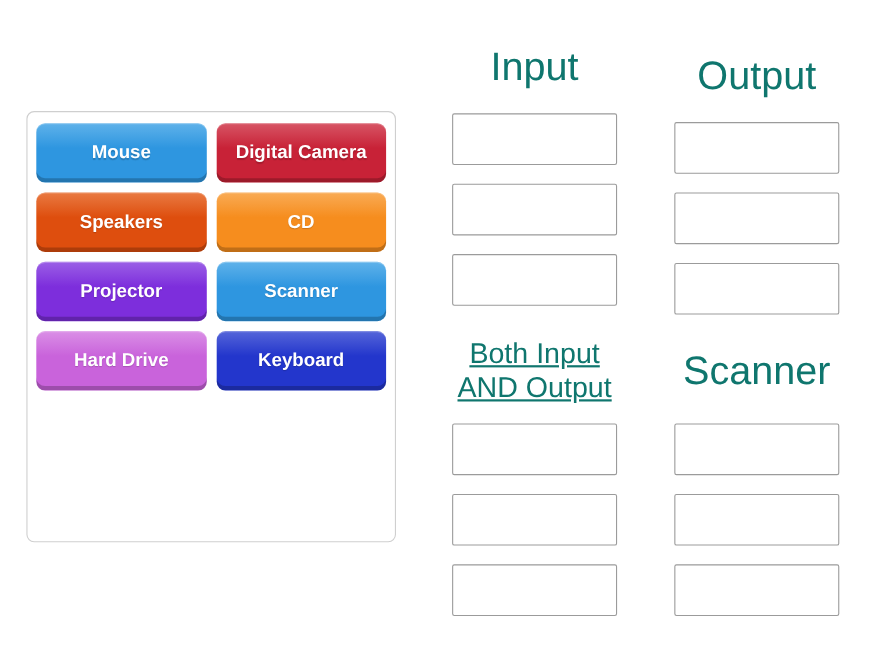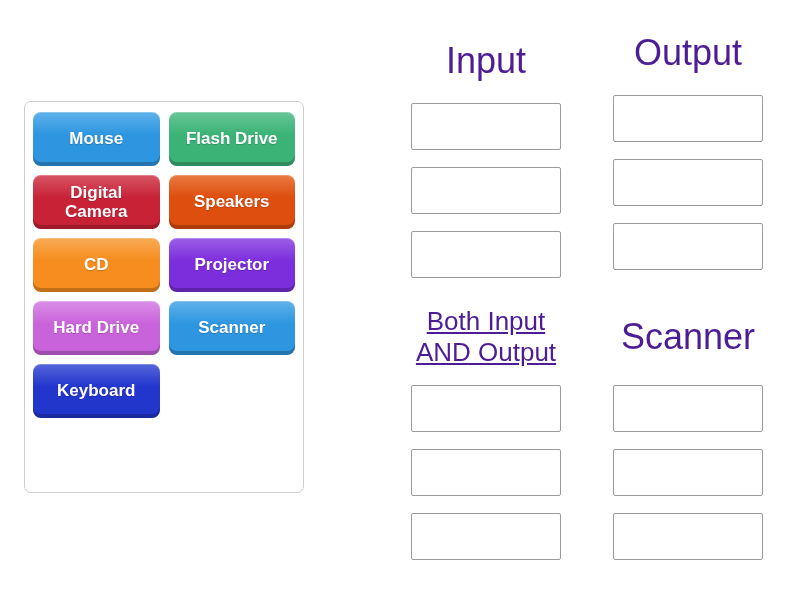--- a/index.html
+++ b/index.html
@@ -2,68 +2,67 @@
 <html><head>
 <meta charset="utf-8">
 <style>
   html,body{margin:0;padding:0;background:#fff;}
   #stage{
     position:relative;width:800px;height:600px;background:#fff;overflow:hidden;
     font-family:"Liberation Sans","DejaVu Sans",sans-serif;
   }
   
   #tray{
-    position:absolute;left:24px;top:101px;width:280px;height:392px;
+    position:absolute;left:24px;top:101px;width:336px;height:392px;
     box-sizing:border-box;border:1px solid #cfcfcf;border-radius:7px;background:#fff;
     display:grid;grid-template-columns:1fr 1fr;grid-auto-rows:54px;
     gap:9px;padding:10px 8px;
   }
   .tile{
     display:flex;align-items:center;justify-content:center;text-align:center;
     box-sizing:border-box;padding:0 14px;border-radius:8px;
     color:#fff;font-weight:bold;font-size:17px;line-height:1.12;
     background:linear-gradient(to bottom,var(--light) 0%,var(--base) 42%,var(--base) 100%);
     box-shadow:inset 0 -4px 0 rgba(0,0,0,0.22), inset 0 1px 0 rgba(255,255,255,0.25);
     text-shadow:0 1px 1px rgba(0,0,0,0.18);
     cursor:grab;user-select:none;
   }
   
   .cat{position:absolute;width:220px;display:flex;flex-direction:column;align-items:center;}
   .cat .hdr{
     height:62px;display:flex;flex-direction:column;align-items:center;justify-content:center;
-    color:#4c1d95;text-align:center;white-space:nowrap;
+    color:#0f766e;text-align:center;white-space:nowrap;
   }
   .cat .hdr .ln{font-size:36px;line-height:42px;}
   .cat.small .hdr .ln{font-size:26px;line-height:31px;text-decoration:underline;}
   .cat .slots{display:flex;flex-direction:column;gap:17px;}
   .cat.top .slots{margin-top:11px;}
   .cat.bottom .slots{margin-top:17px;}
   .slot{
     width:150px;height:47px;box-sizing:border-box;background:#fff;
     border:1px solid #9b9b9b;border-radius:2px;
   }
   #cat-input{left:376px;top:30px;}
-  #cat-output{left:578px;top:22px;}
+  #cat-output{left:578px;top:38px;}
   #cat-both{left:376px;top:306px;}
   #cat-storage{left:578px;top:306px;}
 </style>
 </head>
 <body>
 
 <div id="stage">
 
   <div id="tray">
     <div class="tile" style="--base: #2E96E0; --light: #5FB2EA;">Mouse</div>
-    <div class="tile" style="--base: #3BB377; --light: #68C697;">Flash Drive</div>
     <div class="tile" style="--base: #C82237; --light: #D75565;">Digital Camera</div>
     <div class="tile" style="--base: #DE4E0E; --light: #E97A42;">Speakers</div>
     <div class="tile" style="--base: #F68D1E; --light: #F9AB55;">CD</div>
     <div class="tile" style="--base: #7D2EDC; --light: #9B5FE6;">Projector</div>
+    <div class="tile" style="--base: #2E96E0; --light: #5FB2EA;">Scanner</div>
     <div class="tile" style="--base: #C963DB; --light: #DA8FE6;">Hard Drive</div>
-    <div class="tile" style="--base: #2E96E0; --light: #5FB2EA;">Scanner</div>
     <div class="tile" style="--base: #2336CC; --light: #5565D9;">Keyboard</div>
   </div>
 
   <div class="cat top" id="cat-input">
     <div class="hdr">
       <div class="ln">Input</div>
     </div>
     <div class="slots">
       <div class="slot"></div>
       <div class="slot"></div>

